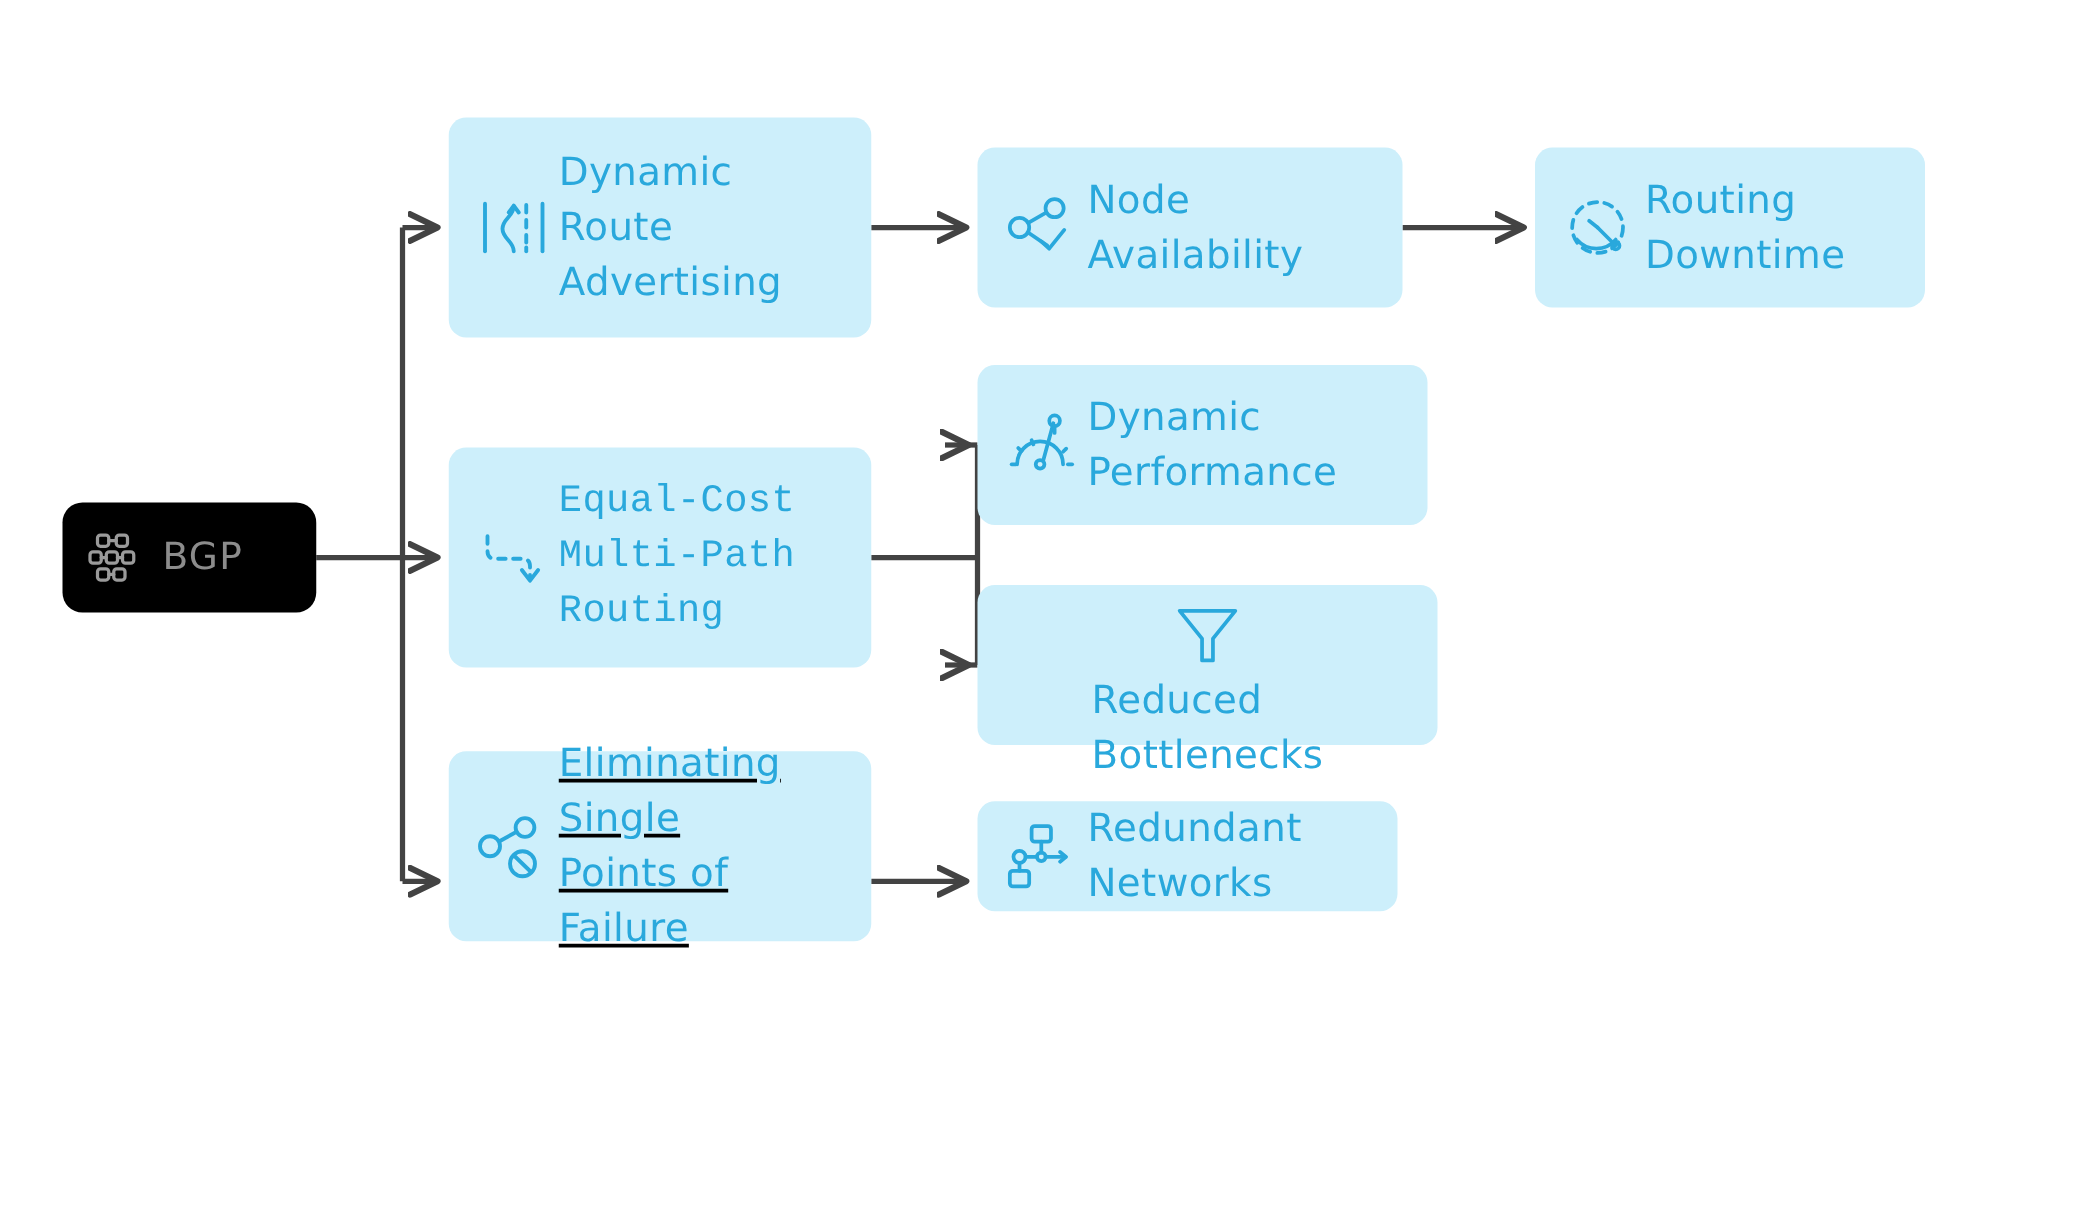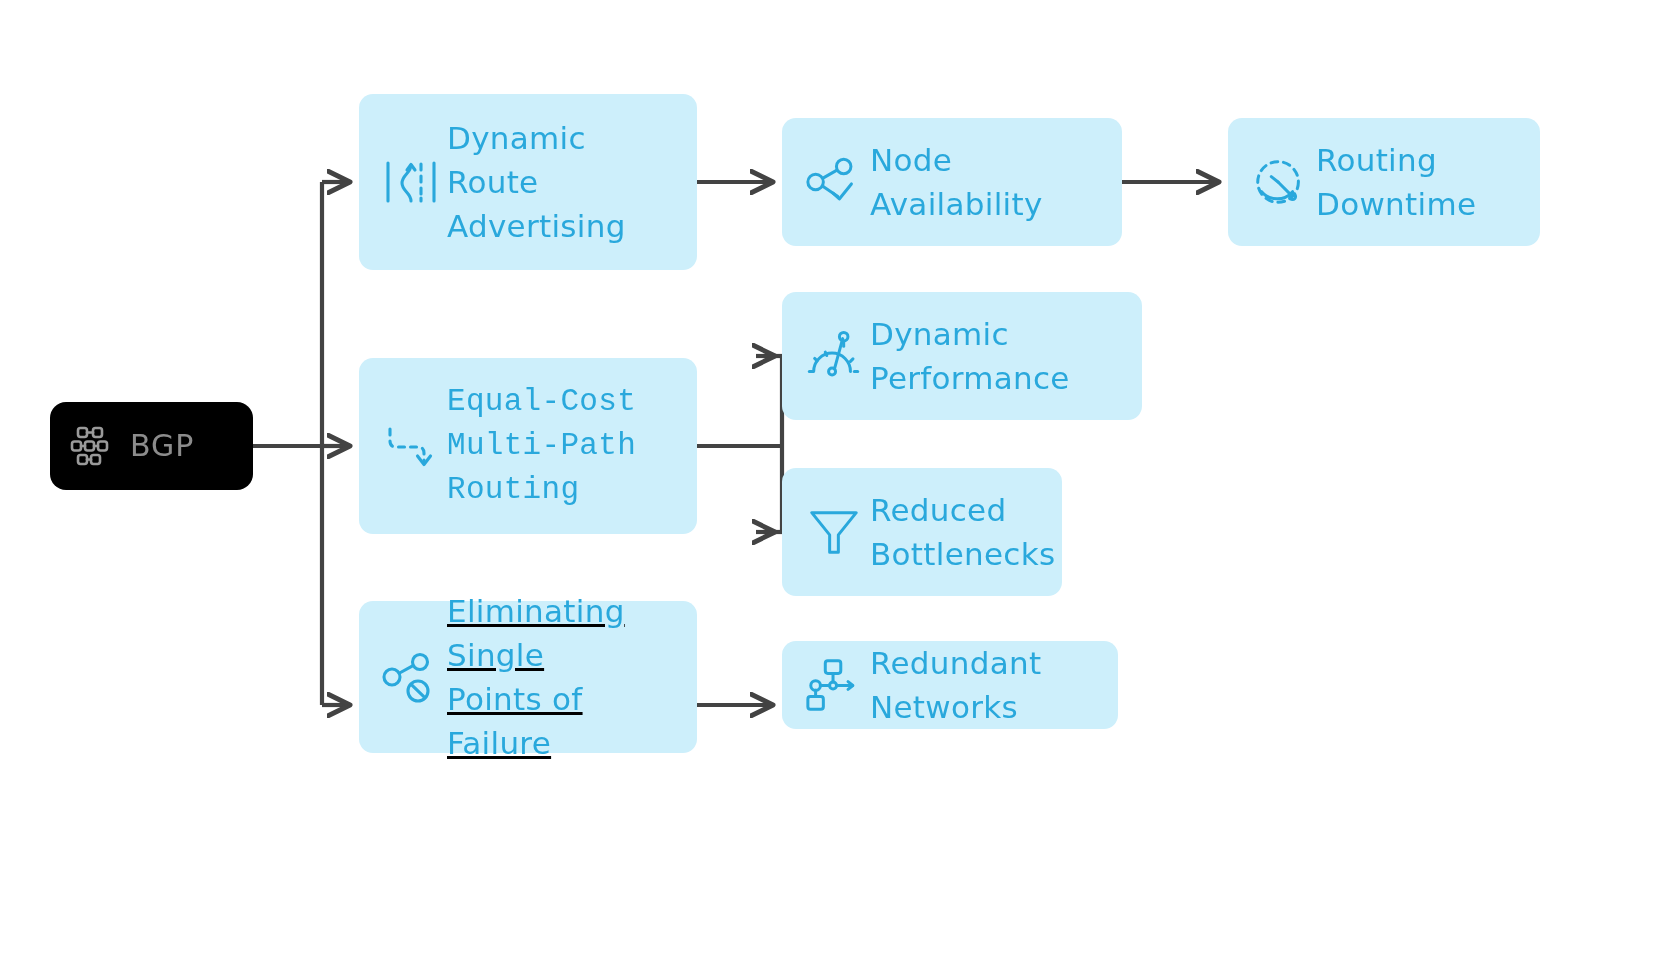--- a/index.html
+++ b/index.html
@@ -210,21 +210,21 @@
         <path d="M11 33.5 L13.6 36"></path>
         <path d="M22 27 L23.5 30.5"></path>
         <path d="M48 36.6 L50.6 34"></path>
         <path d="M52 47 L55.5 47"></path>
       </svg>
     </span>
     <span class="label">Dynamic
 Performance</span>
   </div>
 
-  <div class="node blue" style="left:782px; top:468px; width:280px; height:128px;">
+  <div class="node blue" style="left:782px; top:468px; width:368px; height:128px;flex-direction:column;">
     <span class="icon" style="width:72px;">
       <svg width="60" height="60" viewBox="0 0 62 62" fill="none" stroke="#29a8dc" stroke-width="3.1" stroke-linecap="round" stroke-linejoin="round">
         <path d="M8 11 L54 11 L35.5 34 L35.5 52 L26.5 52 L26.5 34 Z"></path>
       </svg>
     </span>
     <span class="label">Reduced
 Bottlenecks</span>
   </div>
 
   <div class="node blue" style="left:782px; top:641px; width:336px; height:88px;">

